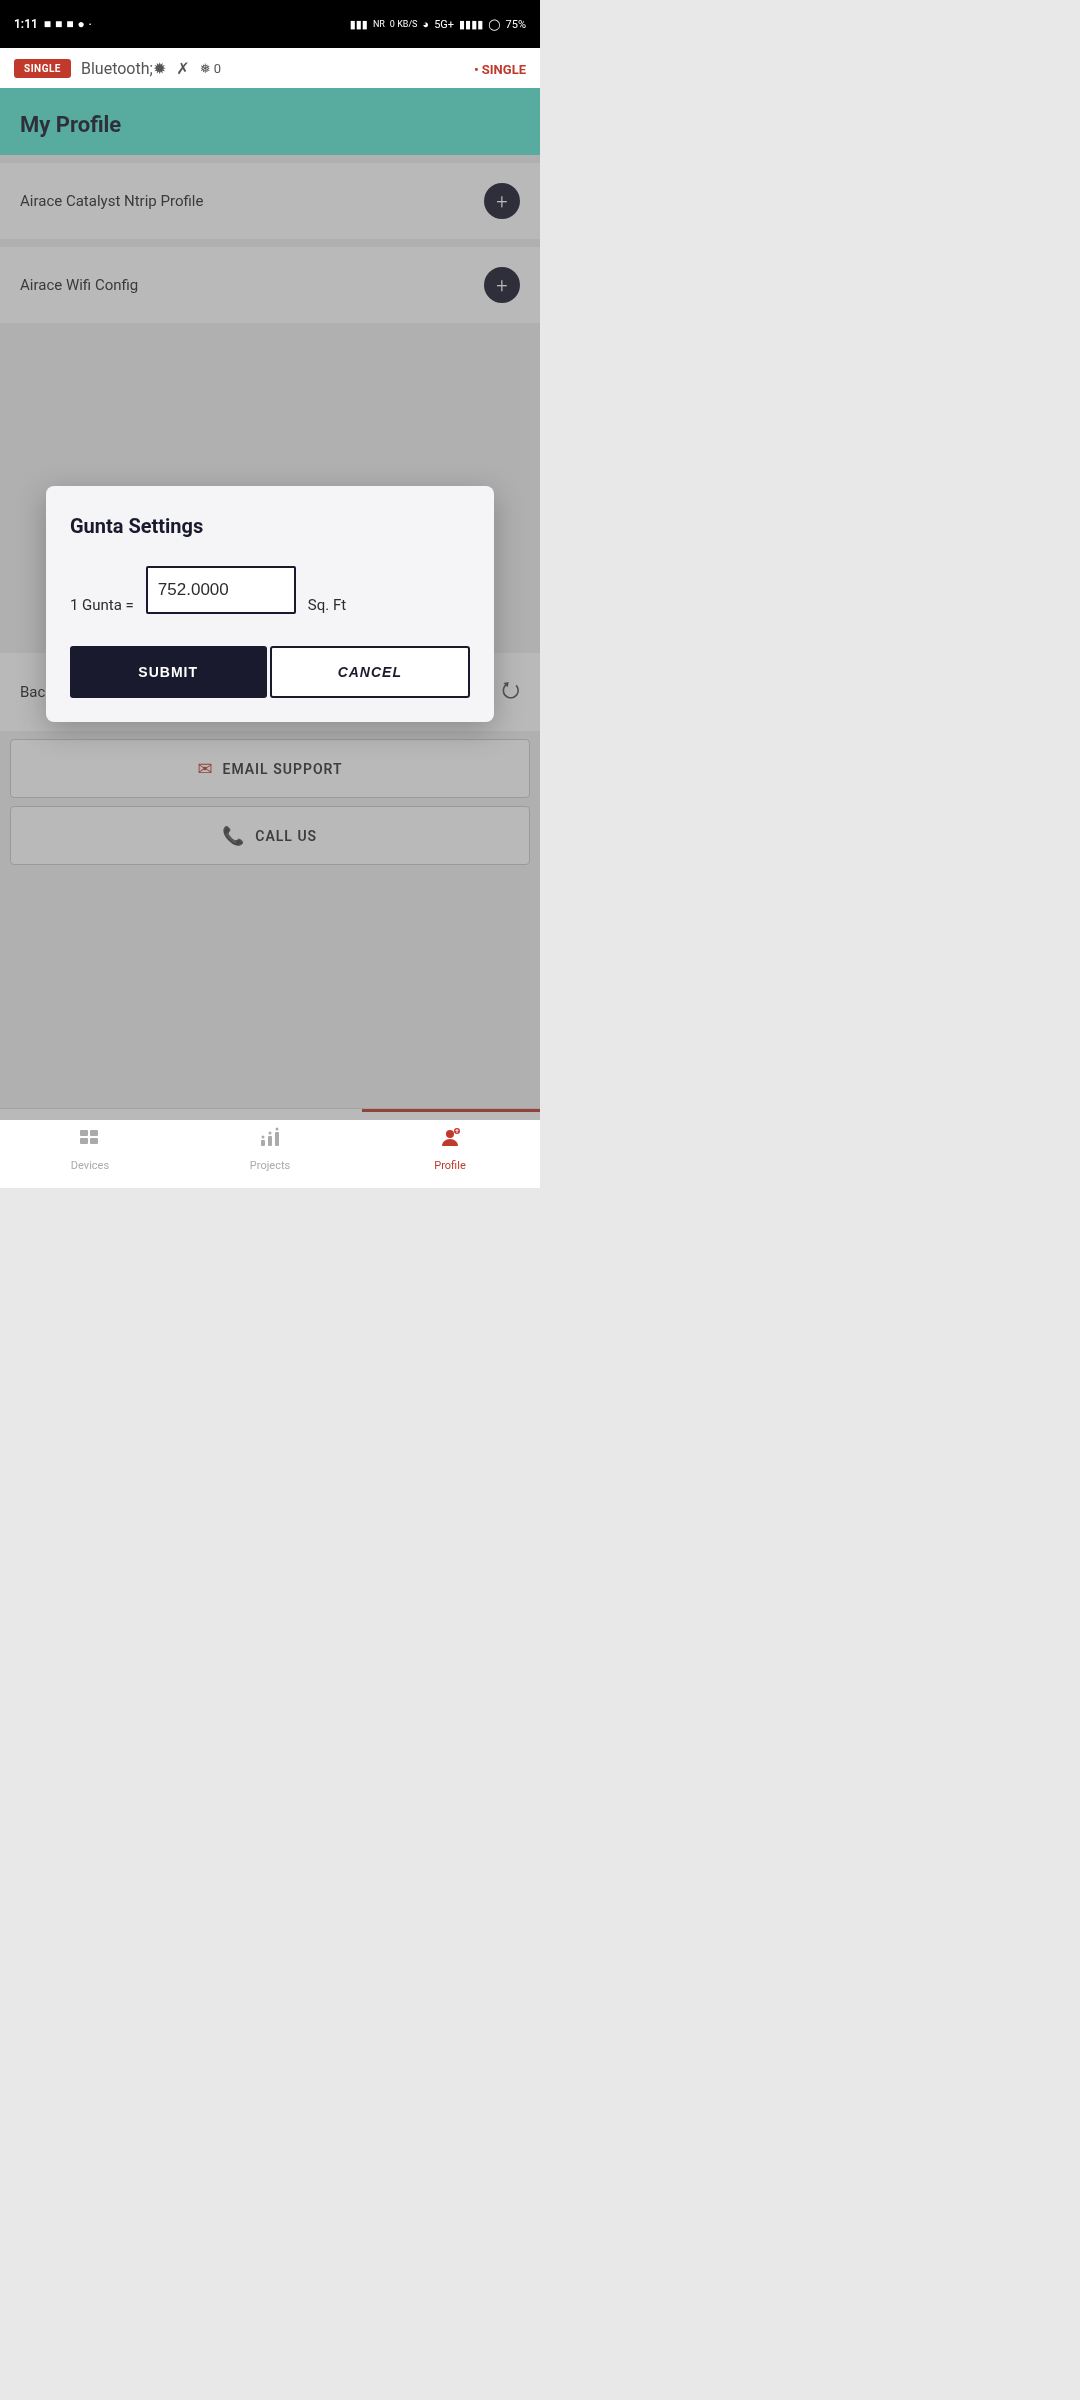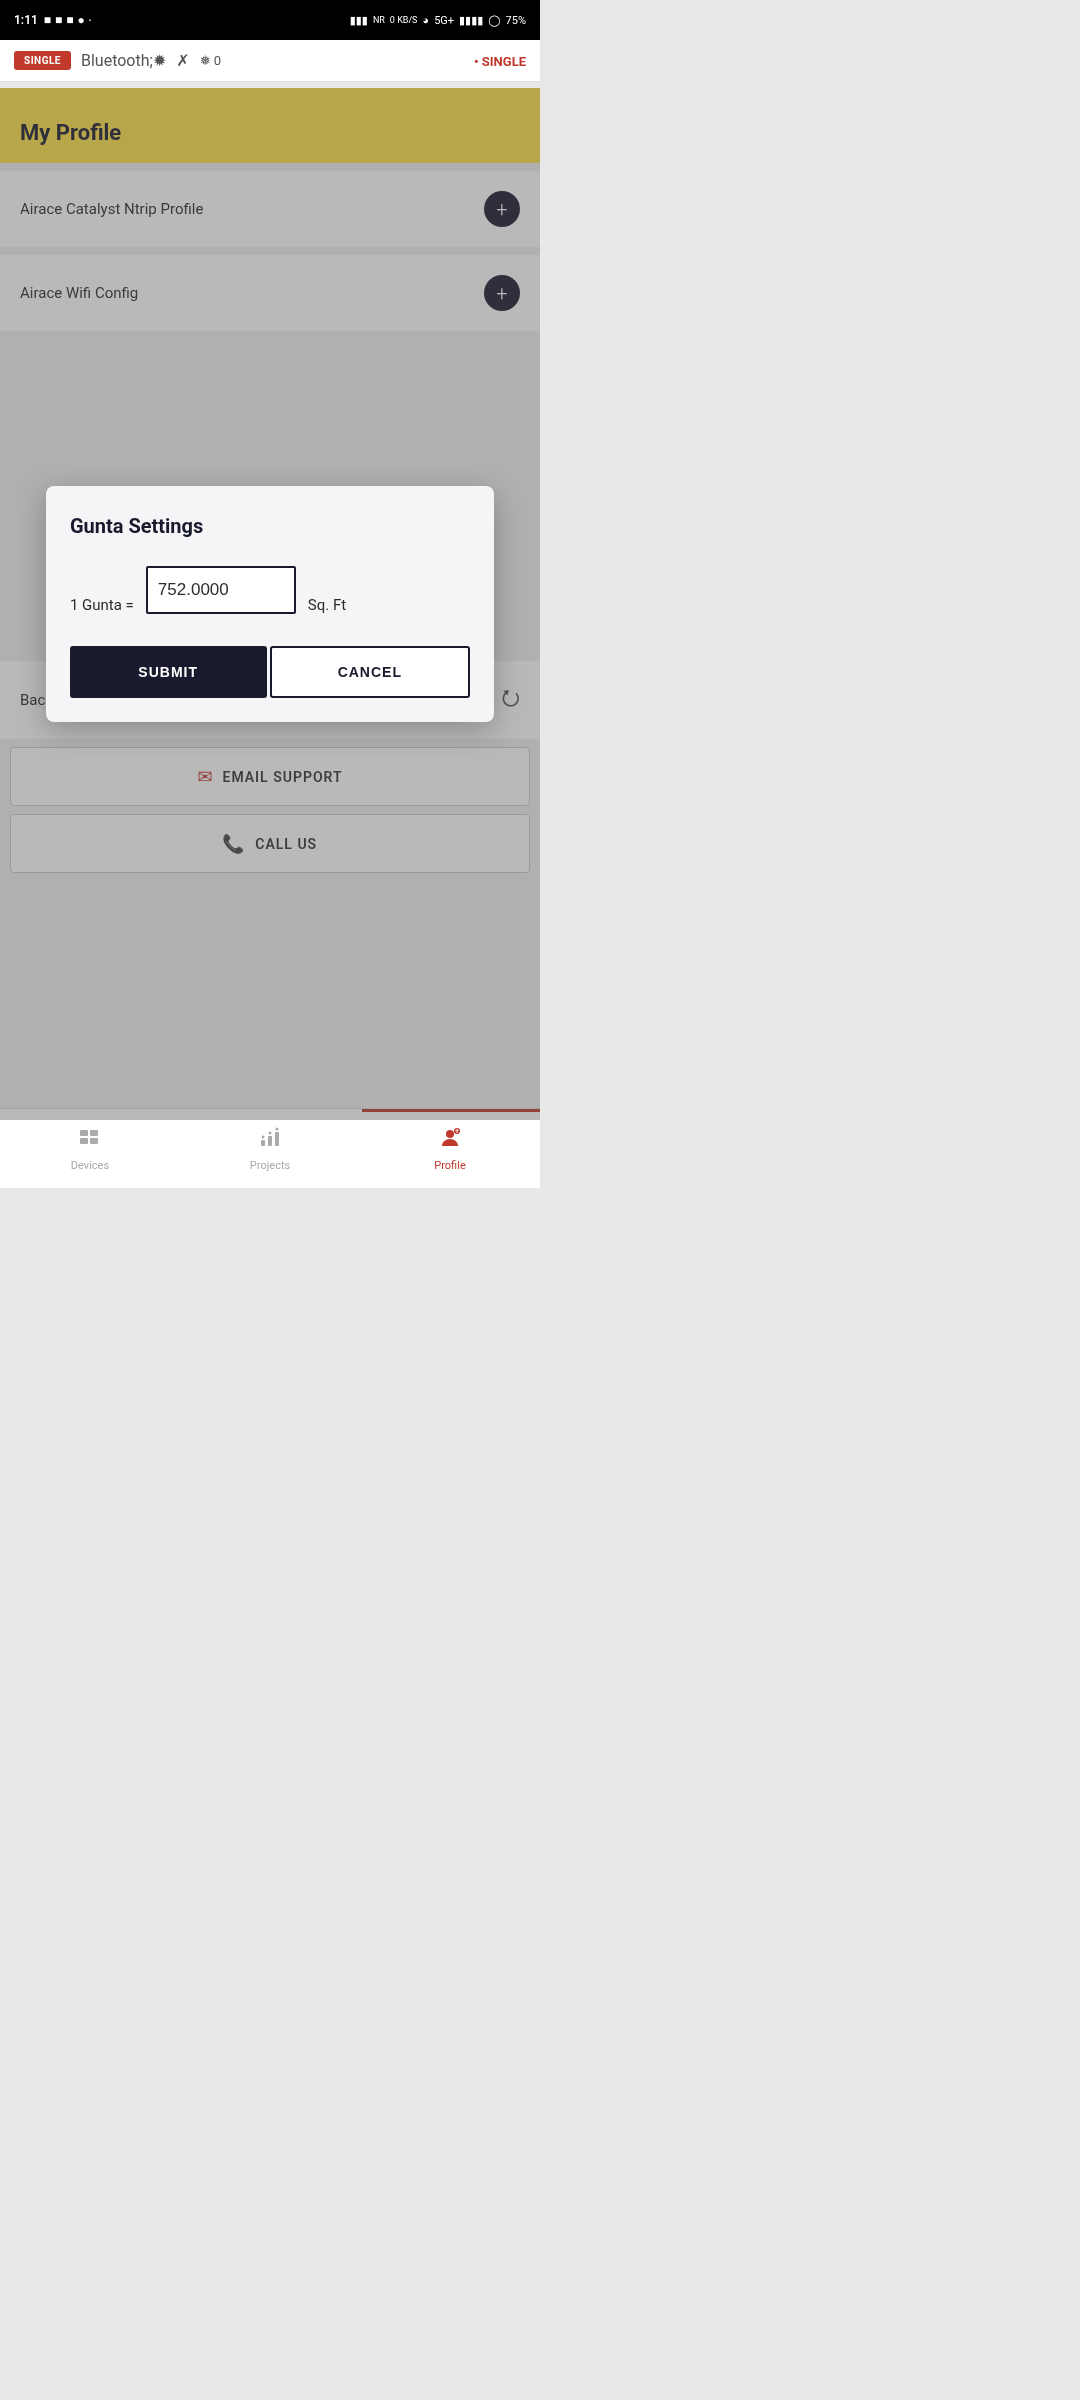--- a/index.html
+++ b/index.html
@@ -10,21 +10,21 @@
       height: 1200px;
       background: #e8e8e8;
       font-family: 'Roboto', Arial, sans-serif;
       overflow: hidden;
       position: relative;
     }
 
     
     .status-bar {
       background: #000;
-      height: 40px;
+      height: 48px;
       display: flex;
       align-items: center;
       justify-content: space-between;
       padding: 0 14px;
       color: #fff;
       font-size: 11px;
     }
     .status-left { display: flex; align-items: center; gap: 6px; }
     .status-time { font-weight: 600; font-size: 12px; }
     .status-icons { display: flex; gap: 4px; align-items: center; }
@@ -56,22 +56,22 @@
 
     
     .main-content {
       background: #f0f0f0;
       position: absolute;
       top: 88px;
       left: 0; right: 0; bottom: 80px;
     }
 
     .page-title-section {
-      background: #fde047;
-      padding: 32px 20px 18px;
+      background: #5eead4;
+      padding: 24px 20px 18px;
       margin-bottom: 8px;
     }
     .page-title {
       font-size: 22px;
       font-weight: 700;
       color: #1a1a2e;
     }
 
     .list-item {
       background: #fff;
@@ -224,20 +224,21 @@
       background: #fff;
       color: #1a1a2e;
       border: 2px solid #1a1a2e;
       padding: 16px 0;
       flex: 1;
       font-size: 14px;
       font-weight: 700;
       letter-spacing: 1px;
       border-radius: 3px;
       cursor: pointer;
+      font-style: italic;
     }
   </style>
 </head>
 <body>
 
 <div class="status-bar">
   <div class="status-left">
     <span class="status-time">1:11</span>
     <div class="status-icons">
       <span style="font-size:12px;">■</span>

